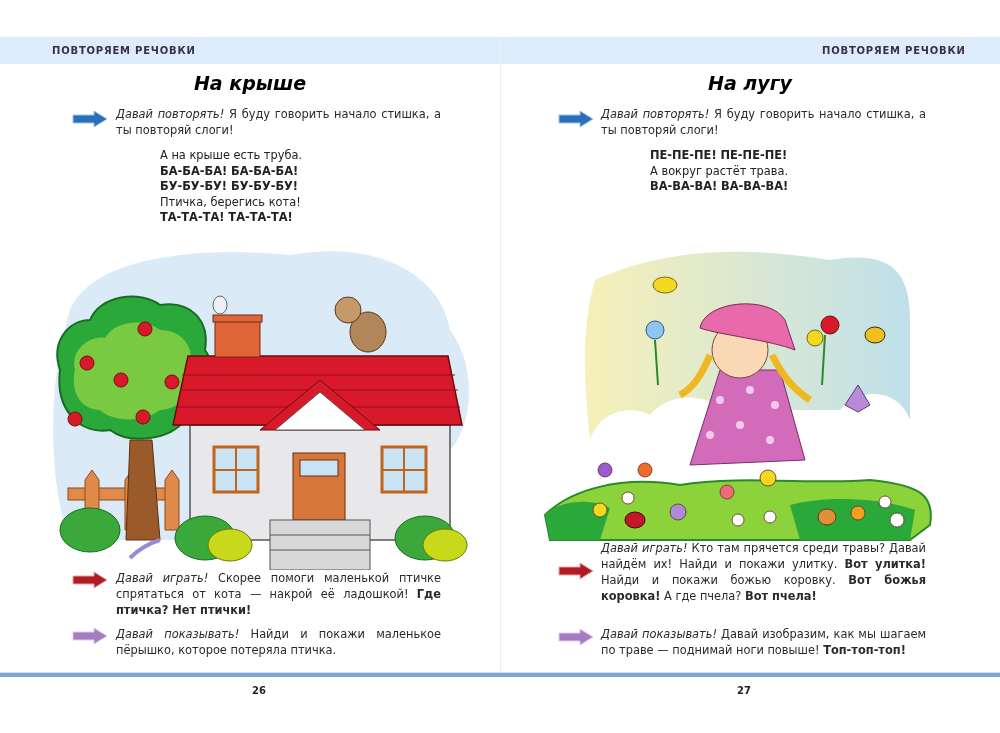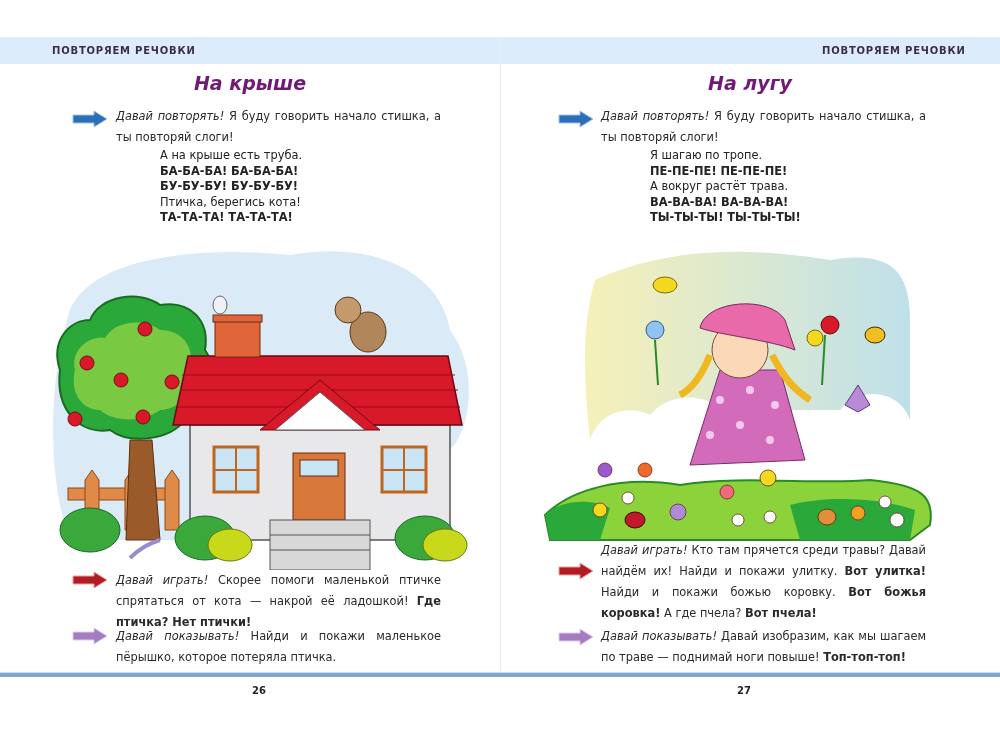--- a/index.html
+++ b/index.html
@@ -1,21 +1,21 @@
 <!DOCTYPE html>
 <html><head>
 <meta charset="utf-8">
 <style>
   html, body { margin:0; padding:0; }
   body { width:1000px; height:733px; background:#ffffff; position:relative; overflow:hidden;
          font-family:"DejaVu Sans", sans-serif; color:#222; }
   .header-band { position:absolute; left:0; top:37px; width:1000px; height:27px; background:#dcecfa; }
   .section-label { position:absolute; top:45px; font-size:10px; font-weight:bold; letter-spacing:0.8px; color:#3b2d4a; }
-  .page-title { position:absolute; top:72px; font-size:19px; font-weight:bold; font-style:italic; color:#701a75; }
-  .instr { position:absolute; font-size:11.4px; line-height:21px; color:#2a2a2a; text-align:justify; }
+  .page-title { position:absolute; top:72px; font-size:19px; font-weight:bold; font-style:italic; color:#000000; }
+  .instr { position:absolute; font-size:11.4px; line-height:16px; color:#2a2a2a; text-align:justify; }
   .instr .lead { font-style:italic; }
   .instr b { font-weight:bold; }
   .arrow { position:absolute; width:36px; height:18px; }
   .poem { position:absolute; font-size:11.4px; line-height:15.6px; text-align:left; color:#222; }
   .poem .b { font-weight:bold; }
   .illus { position:absolute; }
   .footer-line { position:absolute; left:0; top:672px; width:1000px; height:4px; background:#7ea6cf; border-top:1px solid #c9def2; }
   .page-num { position:absolute; top:685px; font-size:10px; font-weight:bold; color:#222; }
   .divider { position:absolute; left:500px; top:37px; width:1px; height:640px; background:#e9eef3; }
 </style>
@@ -127,25 +127,23 @@
 <div class="page-title" style="left:500px;width:500px;text-align:center;top:72px;padding-left:0;">На лугу</div>
 
 <svg class="arrow" style="left:558px;top:110px;" viewBox="0 0 36 18">
   <path d="M1 5 H22 V1 L35 9 L22 17 V13 H1 Z" fill="#2a6fb8" stroke="#9dc3ea" stroke-width="1"></path>
 </svg>
 <div class="instr" style="left:601px;top:106px;width:325px;">
   <span class="lead">Давай повторять!</span><span> Я буду говорить начало стишка, а ты повторяй слоги!</span>
 </div>
 
 <div class="poem" style="left:650px;top:148px;width:210px;">
-  <div>Я шагаю по тропе.</div>
   <div class="b">ПЕ-ПЕ-ПЕ! ПЕ-ПЕ-ПЕ!</div>
   <div>А вокруг растёт трава.</div>
   <div class="b">ВА-ВА-ВА! ВА-ВА-ВА!</div>
-  <div class="b">ТЫ-ТЫ-ТЫ! ТЫ-ТЫ-ТЫ!</div>
 </div>
 
 <svg class="illus" style="left:540px;top:240px;" width="430" height="320" viewBox="0 0 430 320">
   <defs>
     <linearGradient id="sky" x1="0" x2="1" y1="0" y2="0">
       <stop offset="0" stop-color="#f6f0b8"></stop>
         <stop offset="1" stop-color="#bfe0ea"></stop>
     </linearGradient>
   </defs>
   <path d="M55 40 C120 10 200 5 290 20 C350 10 370 30 370 80 L370 200 L50 200 C45 150 40 90 55 40 Z" fill="url(#sky)"></path>

